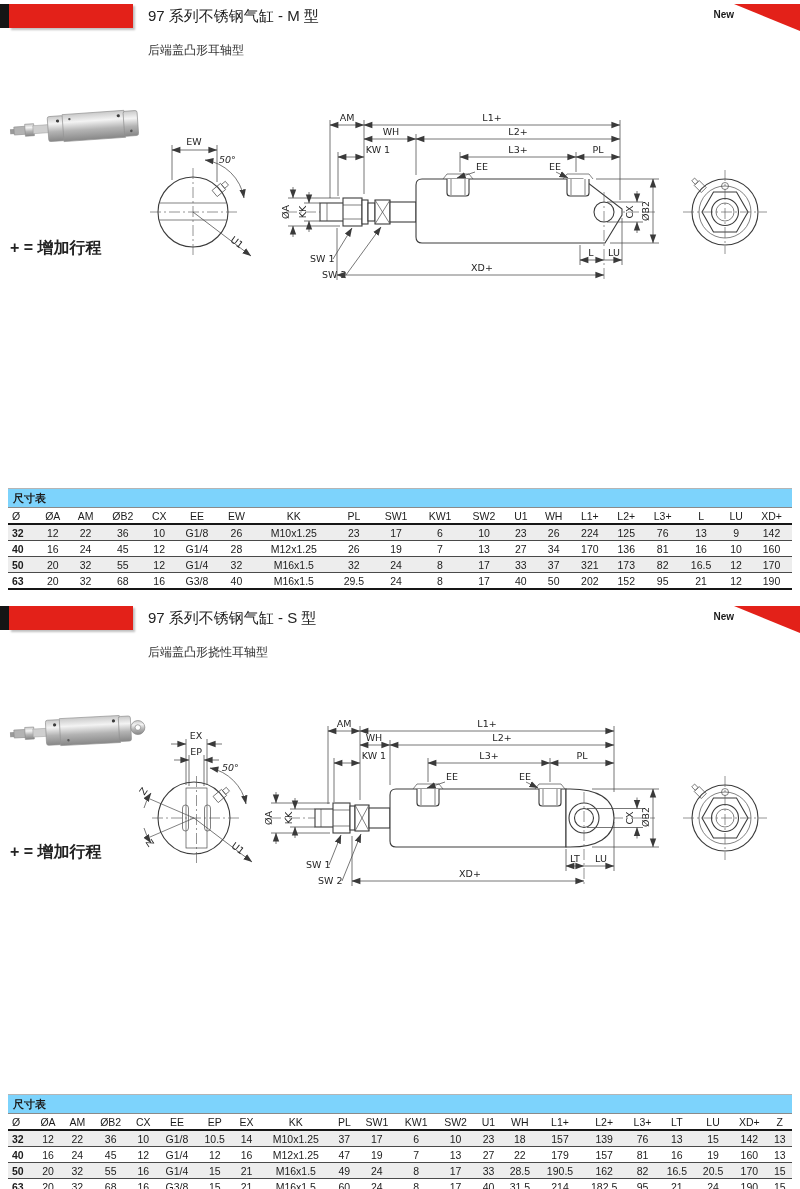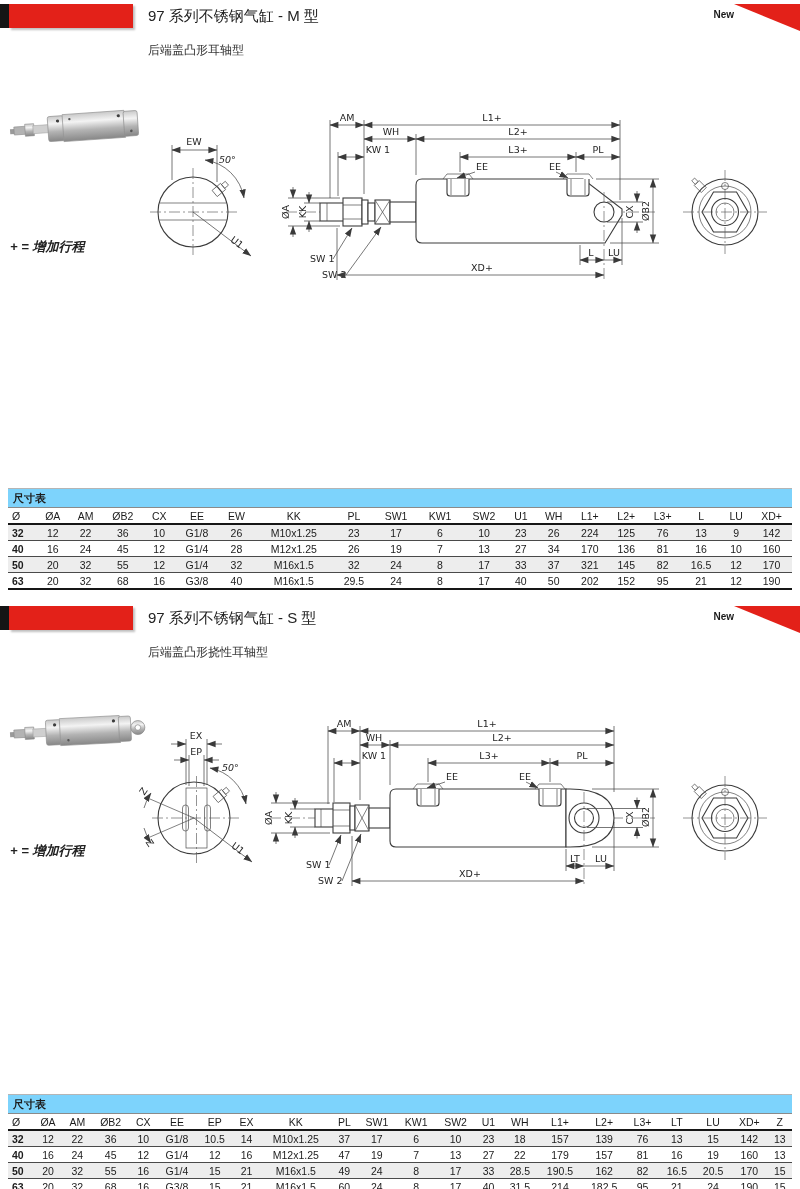--- a/index.html
+++ b/index.html
@@ -16,21 +16,21 @@
            clip-path:polygon(0 0,100% 0,100% 100%);}
   
   .drw{position:absolute;left:0;}
   .ol{fill:none;stroke:#3c3c3c;stroke-width:1.1;}
   .olf{fill:#fff;stroke:#3c3c3c;stroke-width:1.1;}
   .thin{fill:none;stroke:#4c4c4c;stroke-width:0.7;}
   .dim{fill:none;stroke:#4a4a4a;stroke-width:0.75;}
   .cl{fill:none;stroke:#5a5a5a;stroke-width:0.65;stroke-dasharray:11 3 2 3;}
   .lbl{font-family:"DejaVu Sans","Liberation Sans",sans-serif;font-size:9.5px;fill:#1f1f1f;}
   .lbl-i{font-style:italic;}
-  .note{position:absolute;font-size:13px;font-weight:bold;color:#222;font-style:italic;}
+  .note{position:absolute;font-size:16px;font-weight:bold;color:#222;}
   
   .tblwrap{position:absolute;left:8px;width:784px;}
   .tbl-title{background:#7dd3fc;border-top:1px solid #b5b5b5;border-bottom:1px solid #8a8a8a;
              font-size:11px;font-weight:bold;padding:2px 5px 1px 5px;}
   table{width:100%;border-collapse:collapse;font-size:10.5px;table-layout:auto;}
   thead th{font-weight:normal;text-align:center;padding:2px 3px 1px 3px;
            border-bottom:2px solid #161616;white-space:nowrap;}
   thead th:first-child{text-align:left;padding-left:4px;}
   tbody td{text-align:center;padding:2px 3px 1px 3px;border-bottom:1.2px solid #4a4a4a;white-space:nowrap;}
   tbody td:first-child{font-weight:bold;text-align:left;padding-left:4px;}
@@ -286,21 +286,21 @@
             <td>G1/4</td>
             <td>32</td>
             <td>M16x1.5</td>
             <td>32</td>
             <td>24</td>
             <td>8</td>
             <td>17</td>
             <td>33</td>
             <td>37</td>
             <td>321</td>
-            <td>145</td>
+            <td>173</td>
             <td>82</td>
             <td>16.5</td>
             <td>12</td>
             <td>170</td>
           </tr>
           <tr>
             <td>63</td>
             <td>20</td>
             <td>32</td>
             <td>68</td>

